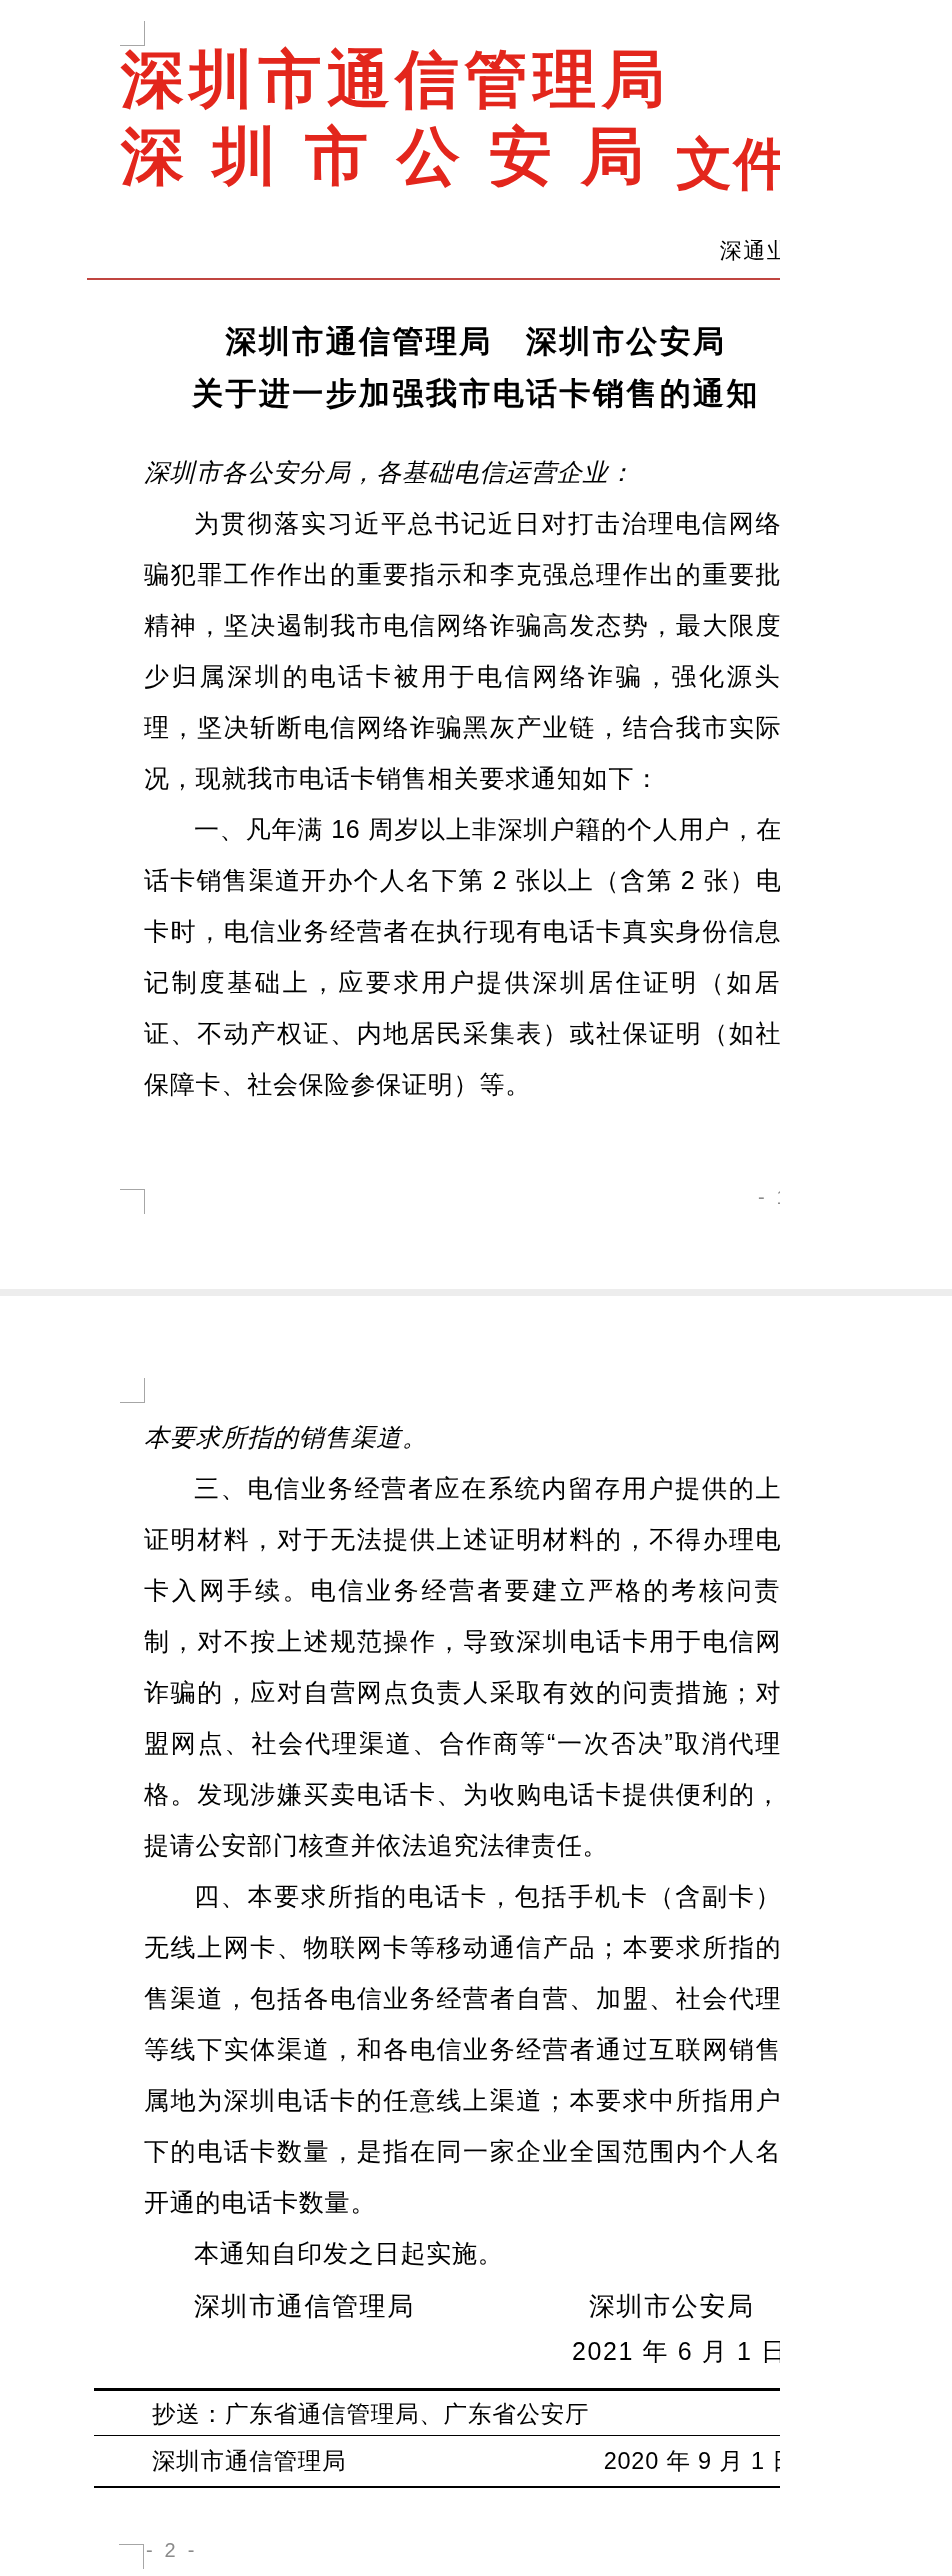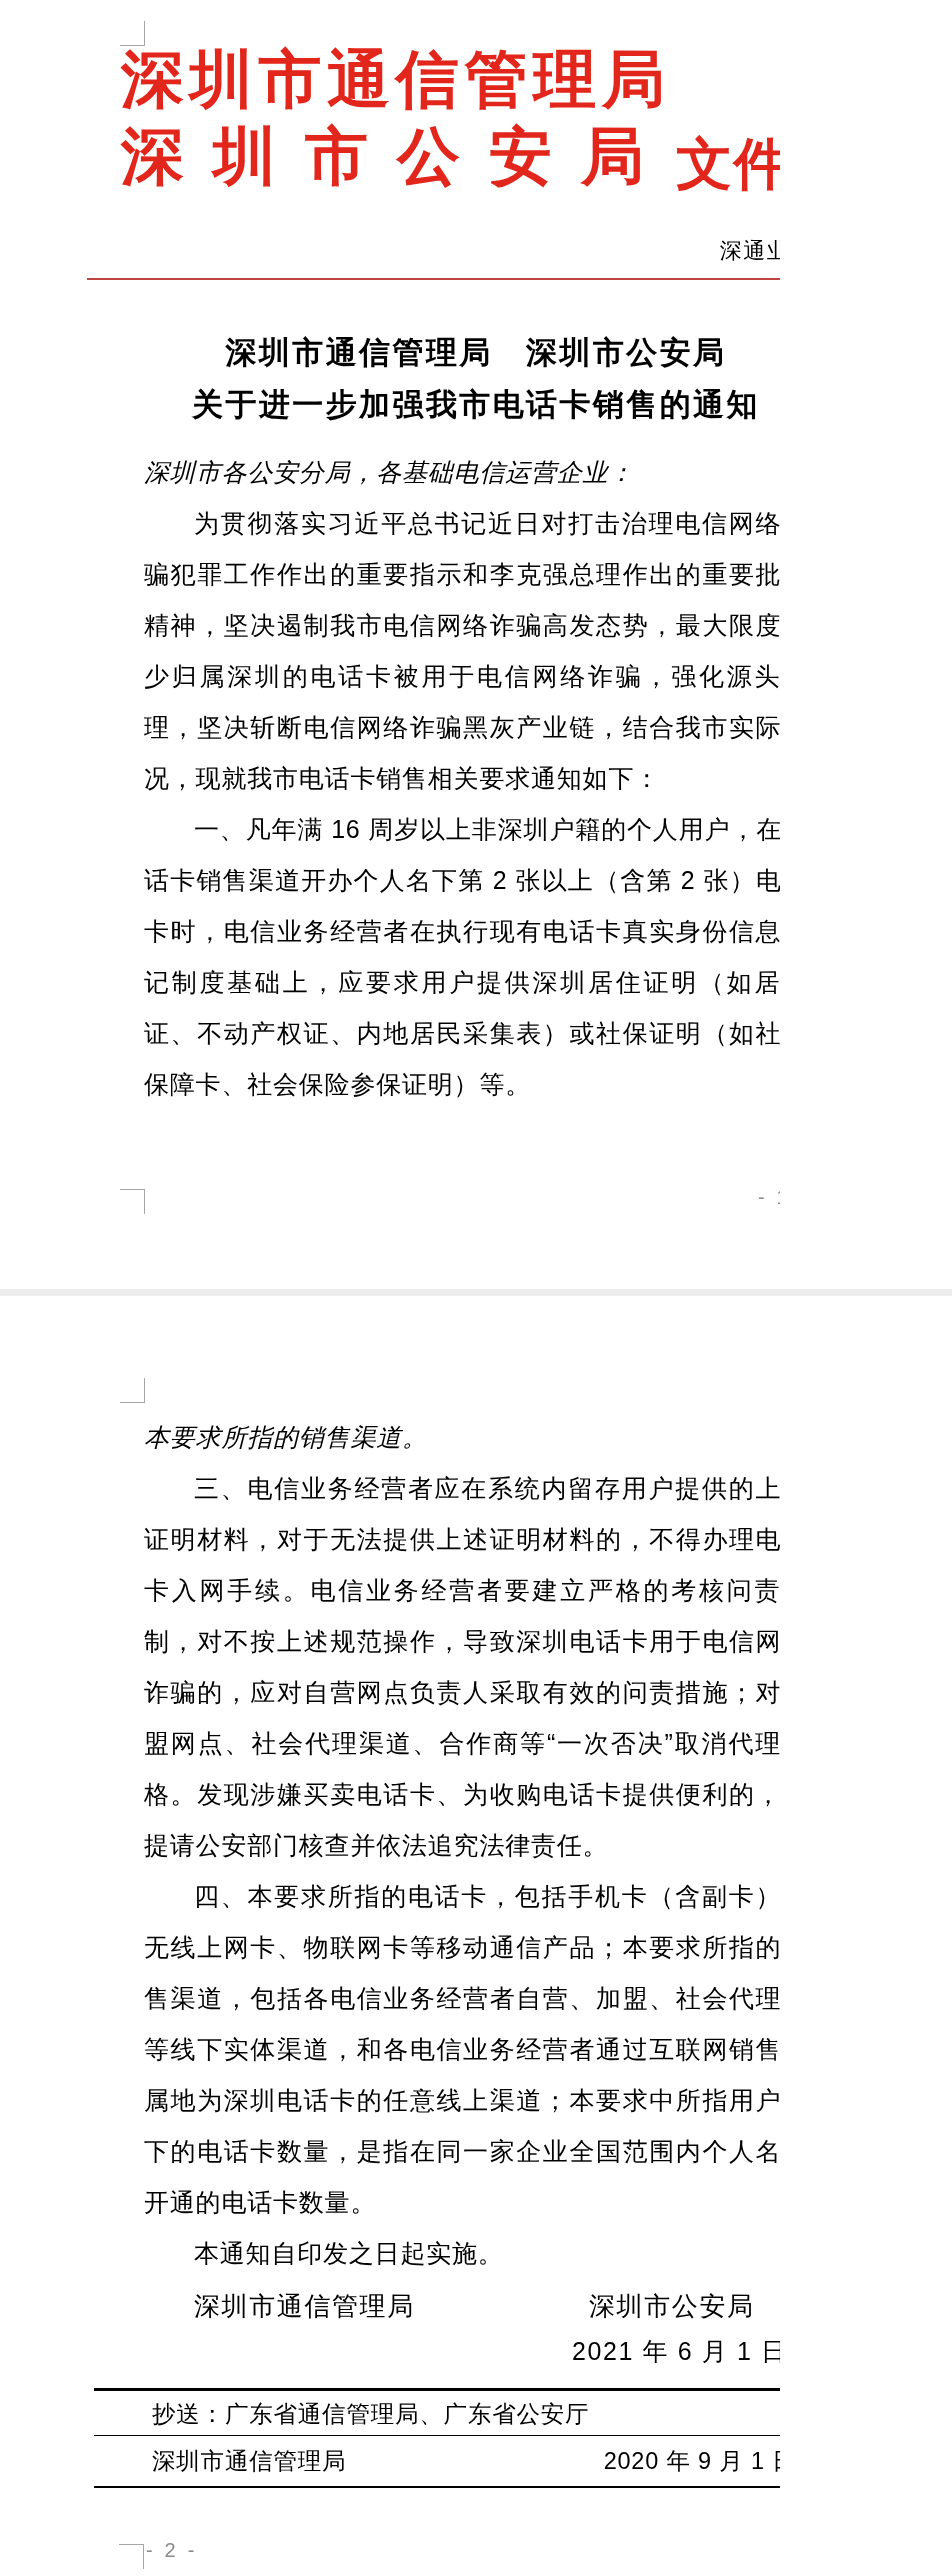--- a/index.html
+++ b/index.html
@@ -32,21 +32,21 @@
   .red-l2 .spaced{font-size:63px;letter-spacing:29px;line-height:1.15;}
   .red-l2 .suffix{font-size:56px;letter-spacing:1.6px;line-height:1;margin-left:3.2px;}
 
   .doc-num{
     position:absolute;top:236px;left:0;width:952px;text-align:right;
     font-size:22px;letter-spacing:1.6px;color:#000;
   }
   .red-rule{position:absolute;top:278px;left:87px;width:767px;height:2.4px;background:#c04540;}
 
   .black-title{
-    position:absolute;top:327px;left:0;width:952px;text-align:center;
+    position:absolute;top:316px;left:0;width:952px;text-align:center;
     font-size:31px;font-weight:bold;letter-spacing:2.4px;line-height:52px;
   }
 
   .doc-body{
     position:absolute;left:144px;width:664px;
     font-size:25px;line-height:51px;text-align:justify;letter-spacing:0.8px;
   }
   #body1{top:447px;}
   #body2{top:116px;}
   .doc-body p{margin:0;text-indent:2em;}

